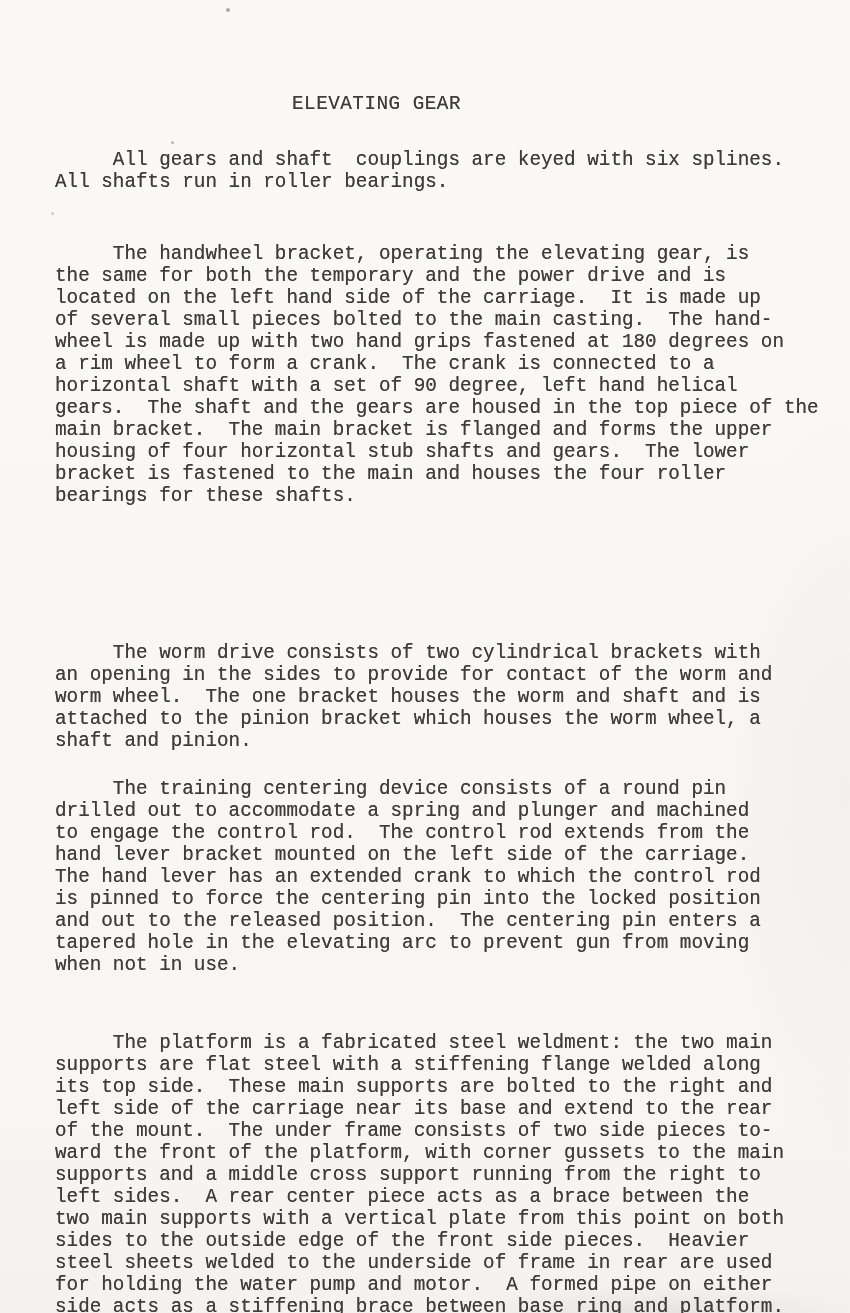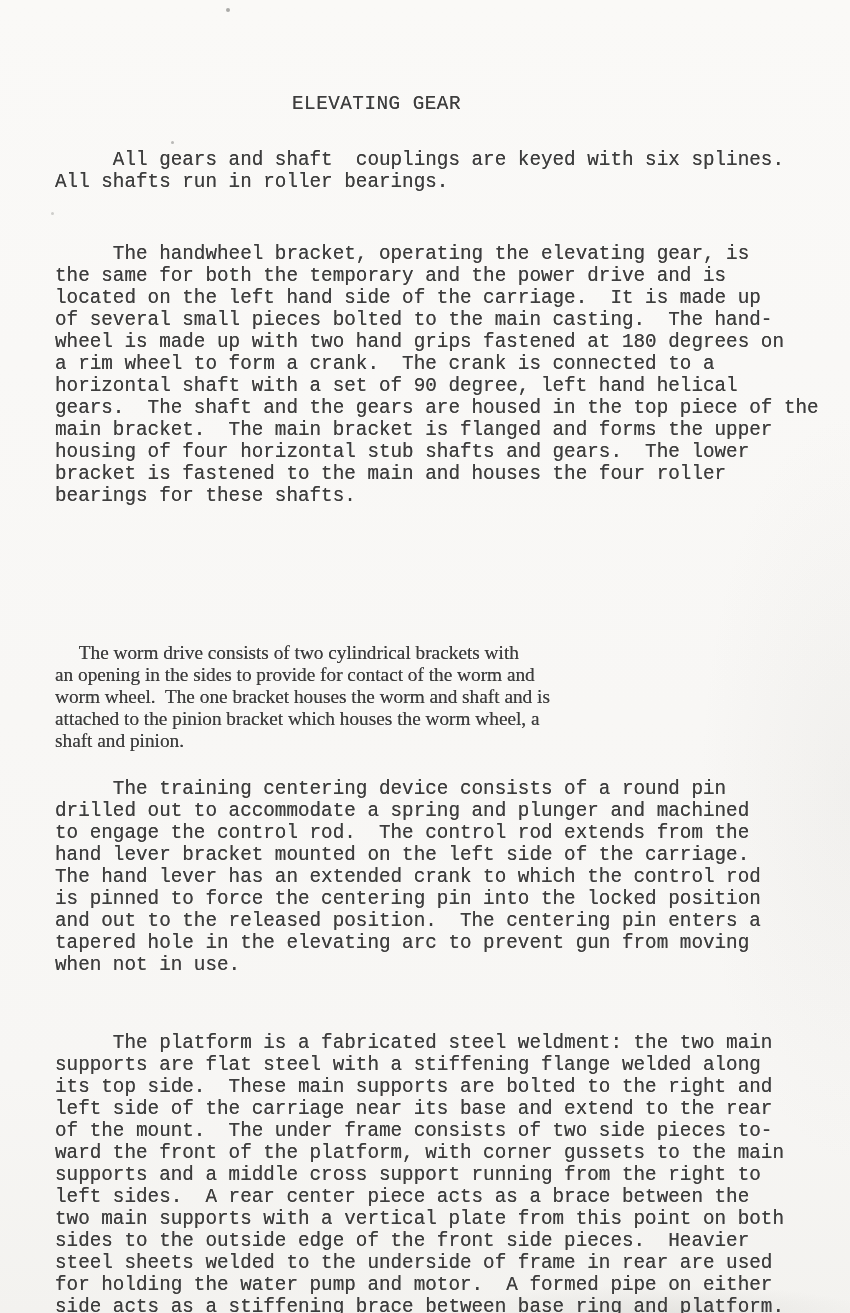--- a/index.html
+++ b/index.html
@@ -44,21 +44,21 @@
   }
   .para {
     position: absolute;
     left: 40px;
     line-height: 22px;
     margin-left: 15px;
   }
   .p0 { top: 149px; }
   .p1 { top: 243px; }
   .p2 { top: 504px; }
-  .p3 { top: 642px; font-family: Liberation Serif, serif; }
+  .p3 { top: 642px; }
   .p4 { top: 778px; }
   .p5 { top: 1032px; }
   .speck {
     position: absolute;
     border-radius: 50%;
     background: #6a6a68;
   }
   .speck-a { left: 226px; top: 8px; width: 4px; height: 4px; opacity: 0.55; }
   .speck-b { left: 171px; top: 141px; width: 3px; height: 3px; opacity: 0.45; }
   .speck-c { left: 51px; top: 212px; width: 3px; height: 3px; opacity: 0.3; }

